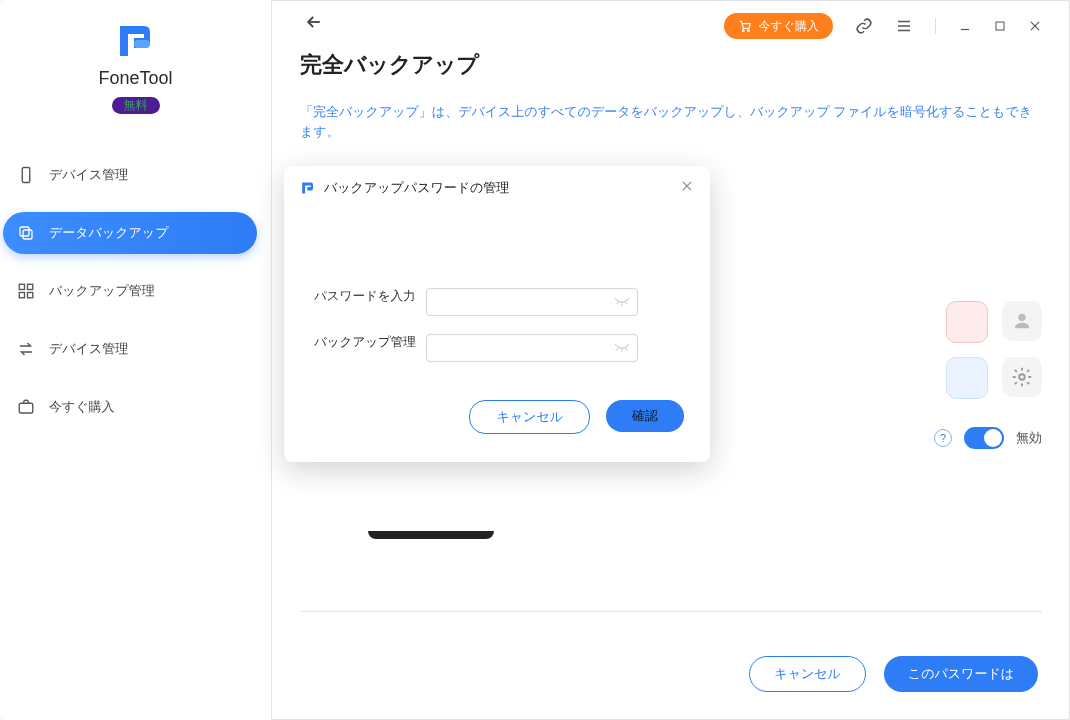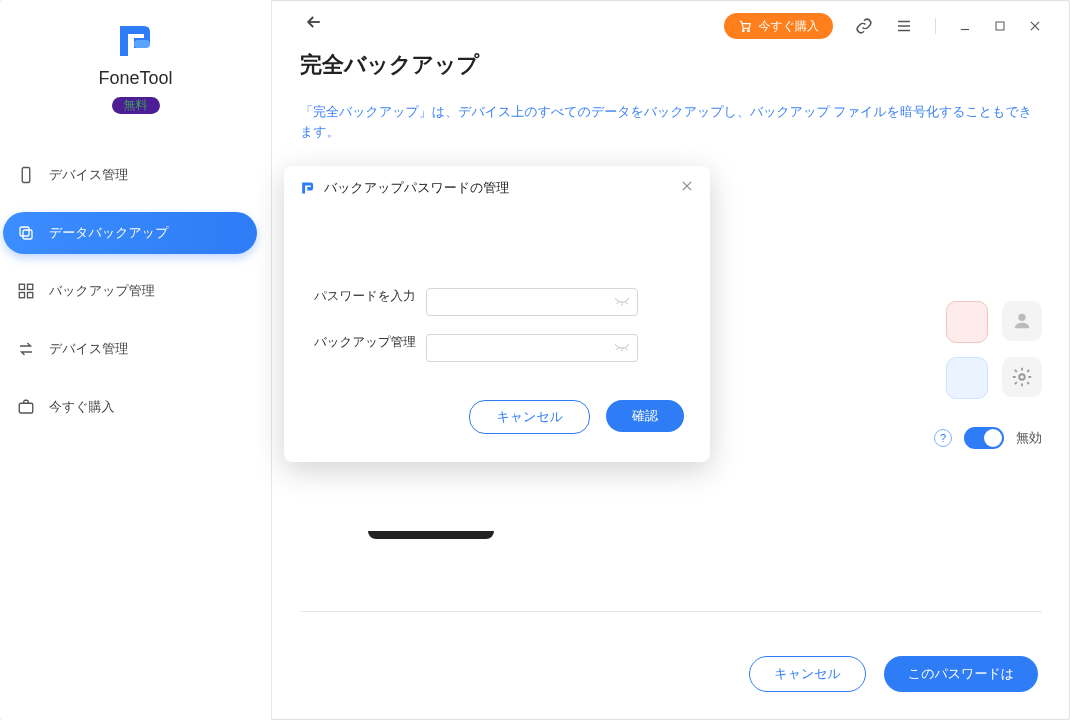--- a/index.html
+++ b/index.html
@@ -59,21 +59,21 @@
   .modal-text{font-size:12.5px;color:#444;line-height:1.8;}
   .field-row{display:flex;margin-top:28px;}
   .field-row + .field-row{margin-top:18px;}
   .field-label{width:112px;font-size:12.5px;color:#333;}
   .field-input-wrap{position:relative;flex:0 0 212px;}
   .field-input{width:100%;height:28px;border:1px solid #d6d6d6;border-radius:4px;padding:0 30px 0 8px;box-sizing:border-box;font-size:12px;outline:none;}
   .eye-icon{position:absolute;right:8px;top:50%;transform:translateY(-50%);color:#bbb;font-size:13px;cursor:pointer;}
   .modal-foot{display:flex;justify-content:flex-end;gap:16px;padding:34px 26px 28px 26px;}
   .mbtn{height:32px;padding:0 26px;border-radius:16px;font-size:13px;cursor:pointer;display:flex;align-items:center;justify-content:center;}
   .mbtn-outline{border:1px solid var(--blue);color:var(--blue);background:#fff;}
-  .mbtn-primary{background:var(--blue);color:#ffffff;border:none;}
+  .mbtn-primary{background:var(--blue);color:#0f172a;border:none;}
   .black-sliver{position:absolute;top:390px;left:68px;width:126px;height:8px;background:#222;border-radius:0 0 12px 12px;}
 </style>
 </head>
 <body>
 
 <div class="window">
   <div class="app">
 
     <aside class="sidebar">
       <div class="logo-wrap">

